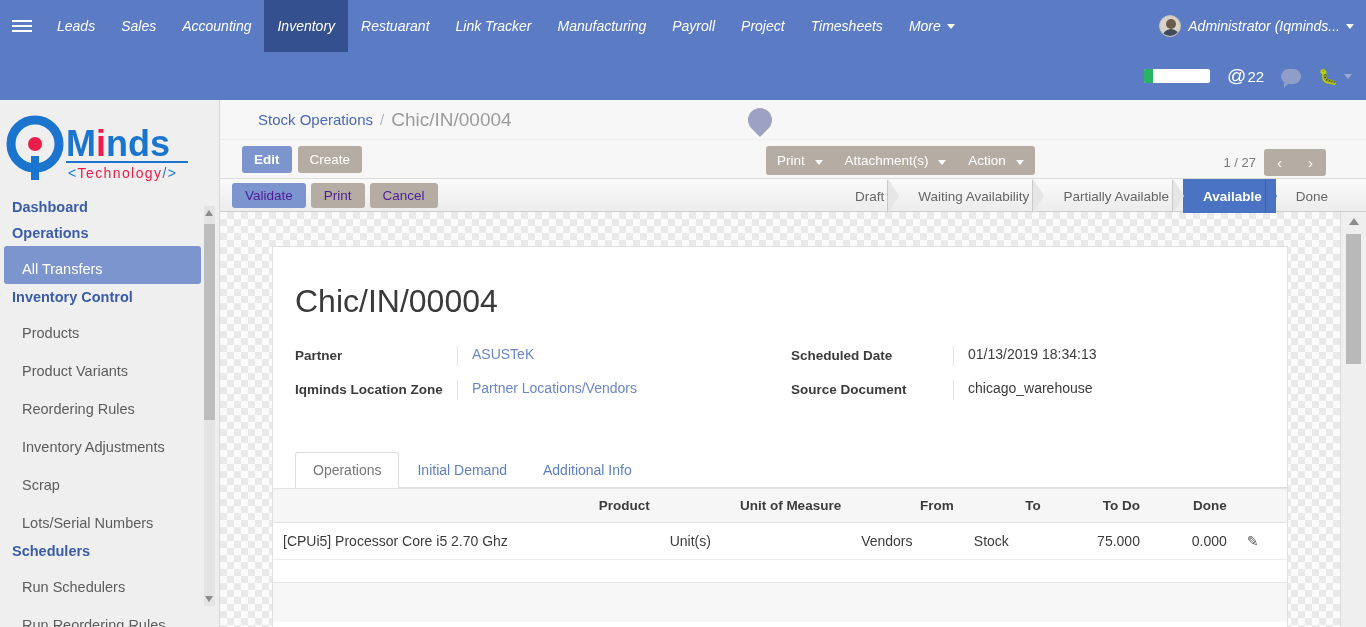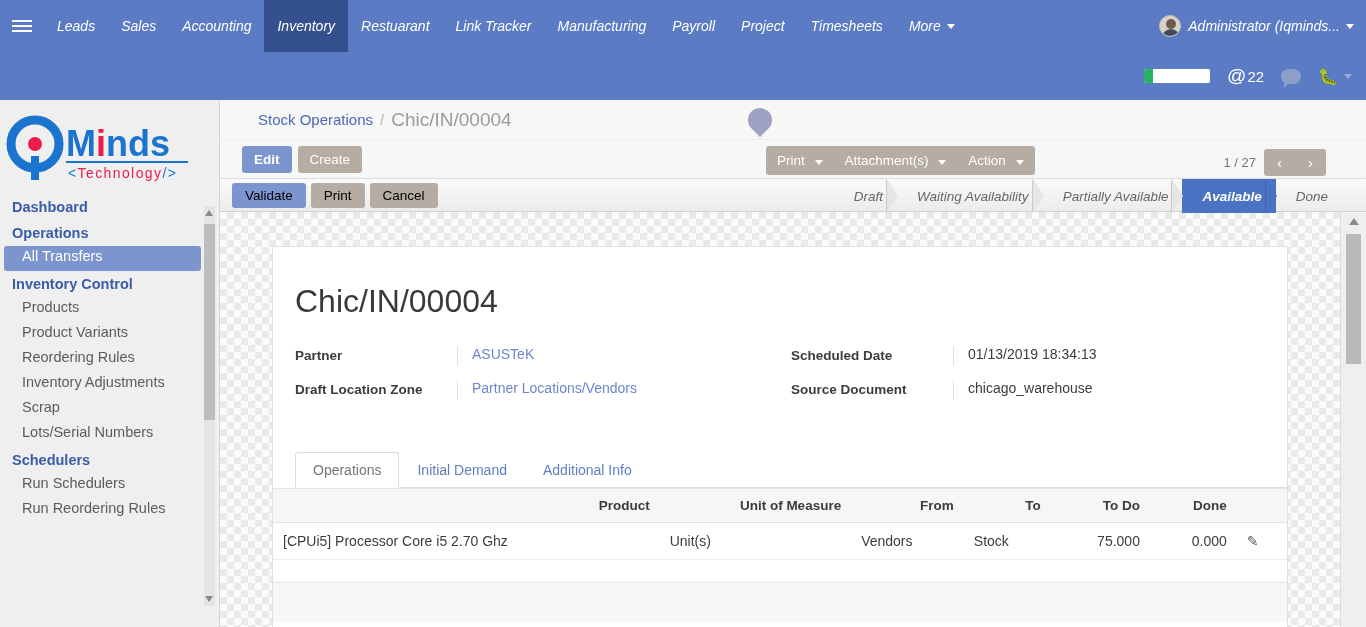--- a/index.html
+++ b/index.html
@@ -57,21 +57,21 @@
   .body { display: flex; height: 575px; }
 
   
   .sidebar { width: 220px; background: #efefef; position: relative;
     border-right: 1px solid #d6d6d6; }
   .logo-wrap { padding: 14px 0 12px 4px; height: 92px; }
   .logo-svg { display:block; }
   .nav { padding-top: 2px; }
   .nav-head { color: #3a5ca8; font-size: 14.5px; font-weight: bold;
     padding: 5px 0 5px 12px; }
-  .nav-item { font-size: 14.5px; color: #5c5c5c; padding: 2px 0 7px 22px; cursor: pointer; }
+  .nav-item { font-size: 14.5px; color: #5c5c5c; padding: 15px 0 7px 22px; cursor: pointer; }
   .nav-item.active { background: #7C95CE; color: #fff; margin: 0 18px 0 4px;
     border-radius: 3px; padding-left: 18px; font-weight: normal; }
   .side-scroll { position:absolute; right: 4px; top: 106px; width: 11px; height: 400px;
     background: #e4e4e4; cursor:pointer; }
   .side-scroll .thumb { position:absolute; top: 18px; left:0; width:11px; height: 196px;
     background:#bdbdbd; }
   .side-scroll .ar { position:absolute; left:1px; width:0;height:0;
     border-left:4px solid transparent;border-right:4px solid transparent; }
   .side-scroll .up { top:4px; border-bottom:6px solid #8a8a8a; }
   .side-scroll .dn { bottom:4px; border-top:6px solid #8a8a8a; }
@@ -97,27 +97,27 @@
   .btn-group button { background: transparent; border:none; color:#fff;
     font-size: 13.5px; padding: 7px 11px; cursor:pointer; font-family: inherit; }
   .pager { position:absolute; right: 40px; top: 9px; display:flex; align-items:center; }
   .pager .cnt { color:#777; font-size: 13px; margin-right: 8px; }
   .pager .nav-btns { display:flex; background:#b5ada4; border-radius:3px; }
   .pager .nav-btns span { color:#fff; font-size:15px; padding: 5px 13px; cursor:pointer; }
 
   .status-bar { height: 34px; background: linear-gradient(#fafafa,#ececec);
     border-top:1px solid #dcdcdc; border-bottom:1px solid #cfcfcf;
     display:flex; align-items:center; padding-left: 12px; position:relative; }
-  .sb-btn { font-size:13.5px; color:#000000; border-radius:3px; padding:5px 13px;
+  .sb-btn { font-size:13.5px; color:#4c1d95; border-radius:3px; padding:5px 13px;
     margin-right: 5px; cursor:pointer; }
   .sb-primary { background:#7C95CE; }
   .sb-default { background:#b5ada4; }
   .flow { position:absolute; right: 24px; top:0; height:34px; display:flex; align-items:stretch; }
   .flow .st { display:flex; align-items:center; padding: 0 14px 0 20px;
-    font-size: 13.5px; color:#666; position:relative; cursor:pointer;font-style:italic; }
+    font-size: 13.5px; color:#666; position:relative; cursor:pointer; }
   .flow .st::after { content:""; position:absolute; right:-1px; top:50%; margin-top:-17px;
     border-left: 11px solid #e6e6e6; border-top: 17px solid transparent;
     border-bottom: 17px solid transparent; z-index:2; }
   .flow .st::before { content:""; position:absolute; right:0px; top:50%; margin-top:-17px;
     border-left: 11px solid #c9c9c9; border-top: 17px solid transparent;
     border-bottom: 17px solid transparent; z-index:1; }
   .flow .st.last::after, .flow .st.last::before { display:none; }
   .flow .st.active { background:#4A73C4; color:#fff; font-weight:bold; }
   .flow .st.active::after { border-left-color:#4A73C4; }
   .flow .st.active::before { border-left-color:#3a63b0; }
@@ -310,21 +310,21 @@
       <div class="sheet">
         <div class="rec-title">Chic/IN/00004</div>
 
         <div class="fields">
           <div class="fcol" id="left-fields">
               <div class="frow">
                 <div class="flabel">Partner</div>
                 <div class="fvalue link">ASUSTeK</div>
               </div>
               <div class="frow">
-                <div class="flabel">Draft Location Zone</div>
+                <div class="flabel">Iqminds Location Zone</div>
                 <div class="fvalue link">Partner Locations/Vendors</div>
               </div>
             </div>
           <div class="fcol" id="right-fields">
               <div class="frow">
                 <div class="flabel">Scheduled Date</div>
                 <div class="fvalue">01/13/2019 18:34:13</div>
               </div>
               <div class="frow">
                 <div class="flabel">Source Document</div>

